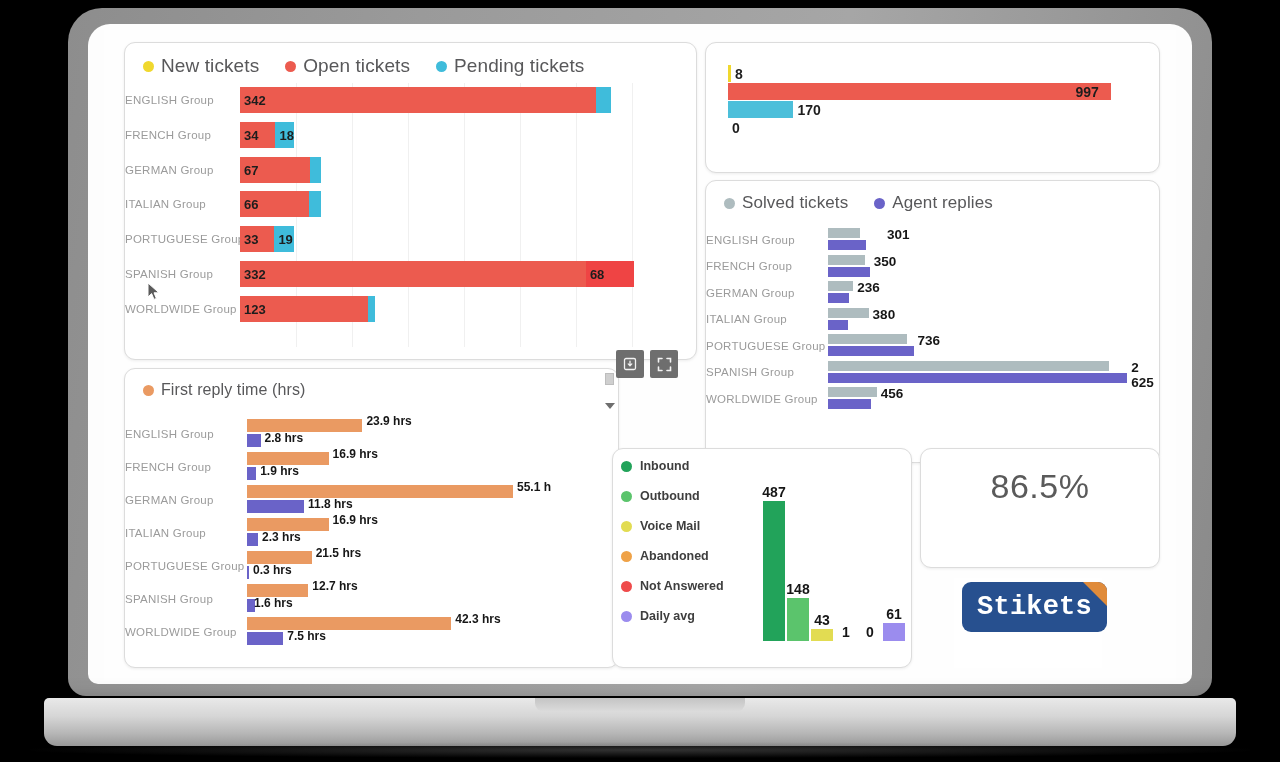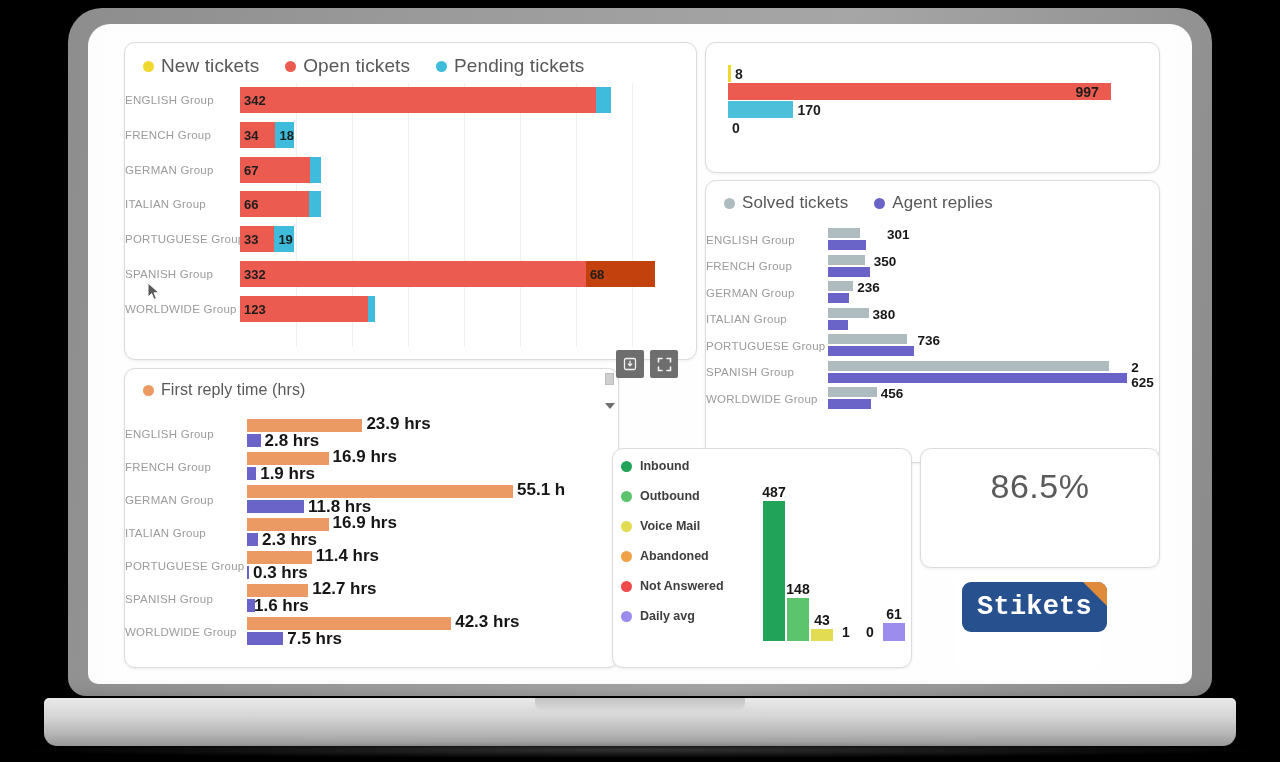--- a/index.html
+++ b/index.html
@@ -96,21 +96,21 @@
   .sbar.bot { top: 13px; }
   .sval { position: absolute; top: 0px; font-size: 13.5px; font-weight: bold; color: #161616; }
 
   
   #panel-frt { left: 20px; top: 338px; width: 495px; height: 300px; }
   #frt-wrap { position: absolute; left: 122px; top: 48px; right: 10px; }
   .frow { position: relative; height: 33px; margin-bottom: 0px; }
   .frow .cat-label { position: absolute; left: -122px; top: 50%; transform: translateY(-50%); width: 118px; }
   .fbar-o { position: absolute; left: 0; top: 2px; height: 13px; background: #ea9a62; }
   .fbar-p { position: absolute; left: 0; top: 17px; height: 13px; background: #6a63c8; }
-  .fval { position: absolute; font-size: 17px; font-weight: bold; color: #161616; white-space: nowrap; }
+  .fval { position: absolute; font-size: 12px; font-weight: bold; color: #161616; white-space: nowrap; }
   .fval.o { top: -3px; }
   .fval.p { top: 14px; }
 
   #frt-scroll {
     position: absolute; right: 3px; top: 4px; width: 11px; height: 36px;
     display: flex; flex-direction: column; align-items: center; justify-content: space-between;
   }
   #frt-scroll .thumb { width: 9px; height: 12px; background: #cfcfcf; border: 1px solid #bdbdbd; }
   #frt-scroll .arrow { width: 0; height: 0; border-left: 5px solid transparent; border-right: 5px solid transparent; border-top: 6px solid #6e6e6e; }
 
@@ -242,21 +242,21 @@
             </div>
             <div class="seg" style="left: 34.3814px; width: 19.7953px; background: rgb(63, 188, 219);">
               <span class="val-inside">19</span>
             </div>
           </div>
           <div class="trow" style="top: 178px;">
             <div class="cat-label">SPANISH Group</div>
             <div class="seg" style="left: 0px; width: 345.898px; background: rgb(236, 91, 79);">
               <span class="val-inside">332</span>
             </div>
-            <div class="seg" style="left: 345.898px; width: 69px; background: #c2410c;">
+            <div class="seg" style="left: 345.898px; width: 48px; background: #ef4444;">
               <span class="val-inside">68</span>
             </div>
           </div>
           <div class="trow" style="top: 212.8px;">
             <div class="cat-label">WORLDWIDE Group</div>
             <div class="seg" style="left: 0px; width: 128.149px; background: rgb(236, 91, 79);">
               <span class="val-inside">123</span>
             </div>
             <div class="seg" style="left: 128.149px; width: 7.29302px; background: rgb(63, 188, 219);"></div>
           </div>
@@ -391,21 +391,21 @@
             <div class="cat-label">ITALIAN Group</div>
             <div class="fbar-o" style="width: 81.5862px;"></div>
             <div class="fbar-p" style="width: 11.1034px;"></div>
             <span class="fval o" style="left: 85.5862px;">16.9 hrs</span>
             <span class="fval p" style="left: 15.1034px;">2.3 hrs</span>
           </div>
           <div class="frow">
             <div class="cat-label">PORTUGUESE Group</div>
             <div class="fbar-o" style="width: 64.6897px;"></div>
             <div class="fbar-p" style="width: 2px;"></div>
-            <span class="fval o" style="left: 68.6897px;">11.4 hrs</span>
+            <span class="fval o" style="left: 68.6897px;">21.5 hrs</span>
             <span class="fval p" style="left: 6px;">0.3 hrs</span>
           </div>
           <div class="frow">
             <div class="cat-label">SPANISH Group</div>
             <div class="fbar-o" style="width: 61.3103px;"></div>
             <div class="fbar-p" style="width: 7.72414px;"></div>
             <span class="fval o" style="left: 65.3103px;">12.7 hrs</span>
             <span class="fval p" style="left: 7px;">1.6 hrs</span>
           </div>
           <div class="frow">

